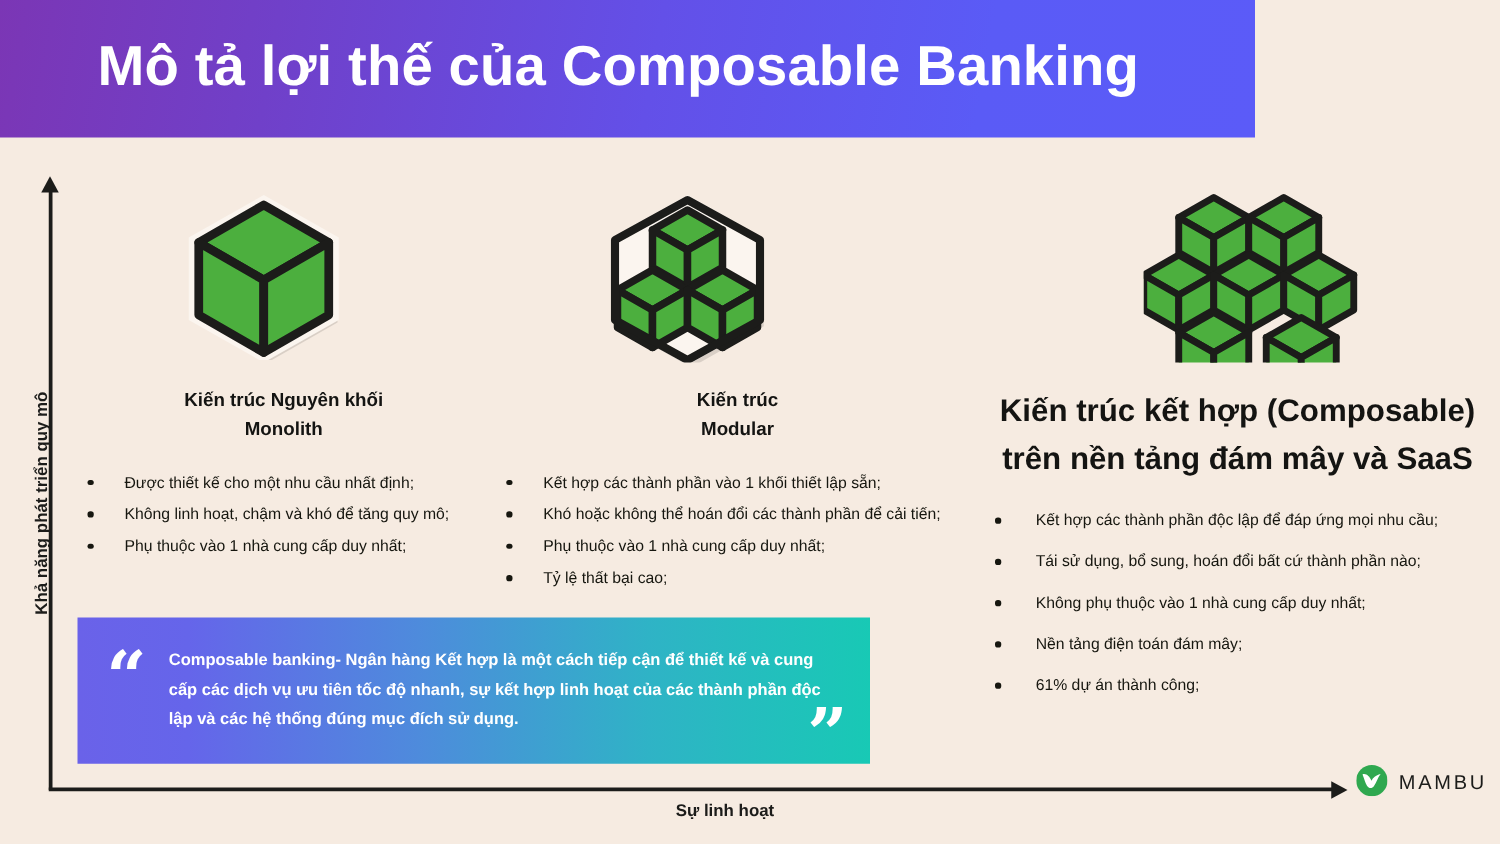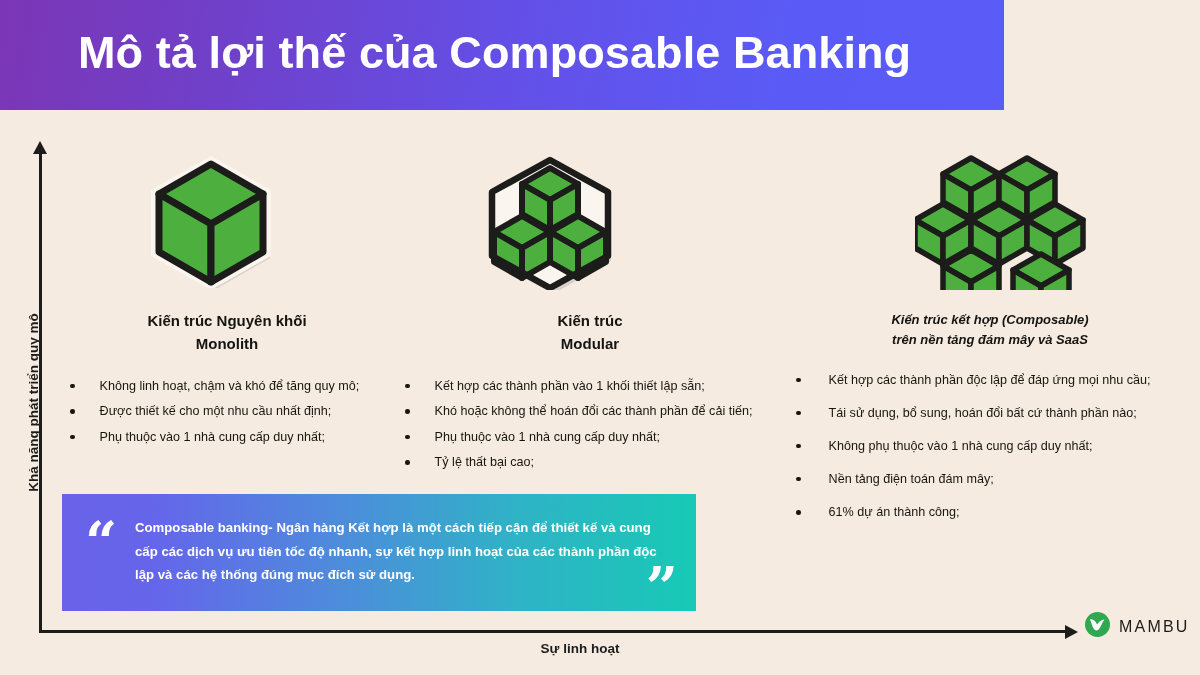--- a/index.html
+++ b/index.html
@@ -66,21 +66,21 @@
     height:140px; display:flex; align-items:center; justify-content:center;
   }
   #col-monolith .col-icon   { justify-content:flex-start; padding-left:85px; }
   #col-modular .col-icon    { justify-content:flex-start; padding-left:80px; }
   #col-composable .col-icon { justify-content:flex-start; padding-left:125px; }
 
   .col-title {
     text-align:center; font-size:15px; font-weight:bold; color:#141412;
     line-height:1.52; margin-top:20px;
   }
-  #col-composable .col-title { font-size:13px;font-style:italic; }
+  #col-composable .col-title { font-size:25px; }
 
   .bullet-list { margin-top:22px; list-style:none; }
   .bullet-item {
     display:flex; align-items:flex-start;
     font-size:12.6px; color:#16160F; line-height:1.28;
     margin-bottom:9.5px;
   }
   #col-composable .bullet-item { margin-bottom:17px; }
   .bullet-dot {
     flex:0 0 auto; width:4.6px; height:4.6px; border-radius:50%;
@@ -150,25 +150,25 @@
       </g>
     </svg>
   </div>
   <div class="col-title">
     <div>Kiến trúc Nguyên khối</div>
     <div>Monolith</div>
   </div>
   <ul class="bullet-list">
     <li class="bullet-item">
       <span class="bullet-dot"></span>
+      <span>Được thiết kế cho một nhu cầu nhất định;</span>
+    </li>
+    <li class="bullet-item">
+      <span class="bullet-dot"></span>
       <span>Không linh hoạt, chậm và khó để tăng quy mô;</span>
-    </li>
-    <li class="bullet-item">
-      <span class="bullet-dot"></span>
-      <span>Được thiết kế cho một nhu cầu nhất định;</span>
     </li>
     <li class="bullet-item">
       <span class="bullet-dot"></span>
       <span>Phụ thuộc vào 1 nhà cung cấp duy nhất;</span>
     </li>
   </ul>
 </div>
 
 <div class="column" id="col-modular">
   <div class="col-icon">

